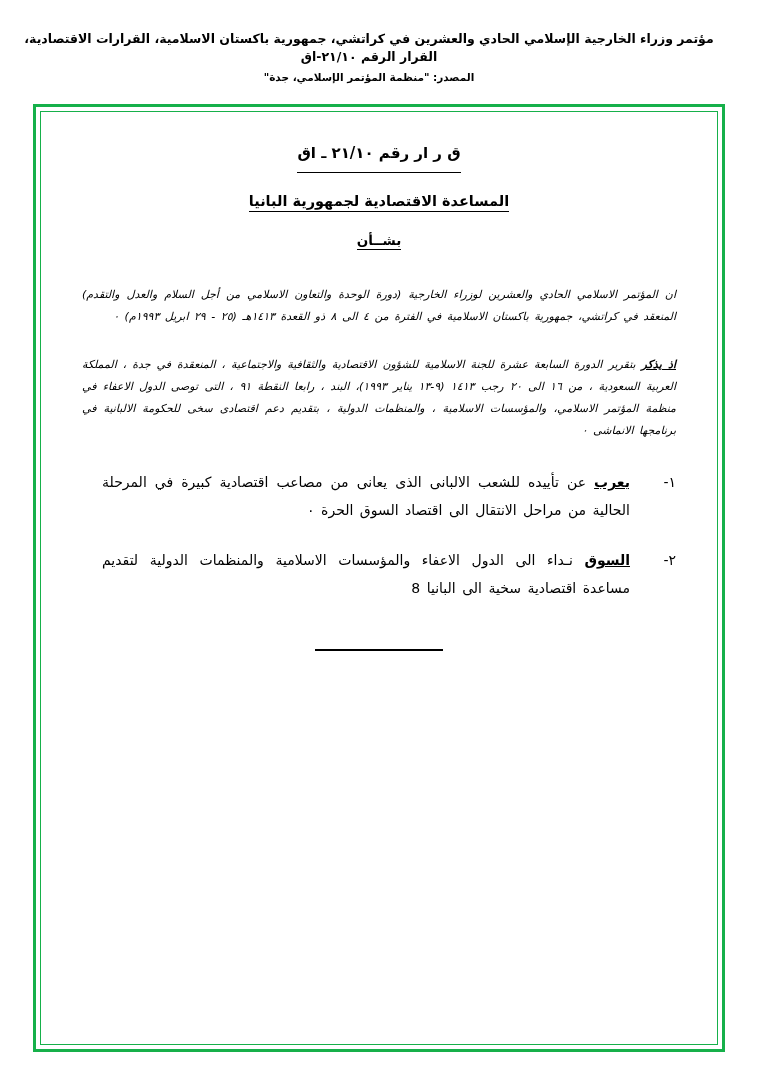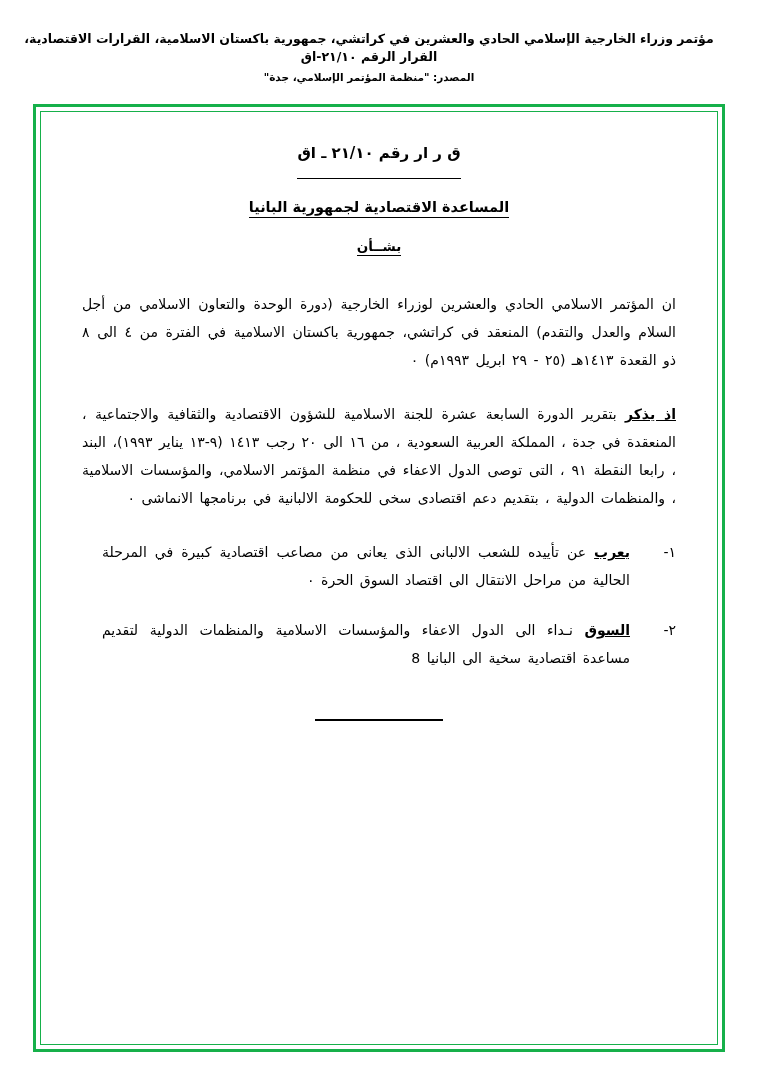--- a/index.html
+++ b/index.html
@@ -86,21 +86,21 @@
   .title-block {
     text-align: center;
     margin-top: 10px;
   }
   .res-number {
     font-size: 15px;
     font-weight: bold;
     letter-spacing: 3px;
     display: inline-block;
     border-bottom: 1.5px solid #000;
-    padding-bottom: 16px;
+    padding-bottom: 10px;
     text-align: right;
   }
   .res-sub {
     margin-top: 20px;
     font-size: 13.5px;
     font-weight: bold;
     letter-spacing: 3px;
     display: inline-block;
     border-bottom: 1.5px solid #000;
     padding-bottom: 1px;
@@ -111,26 +111,27 @@
     font-weight: bold;
     letter-spacing: 2.5px;
     display: inline-block;
     border-bottom: 1.5px solid #000;
     padding-bottom: 2px;
   }
 
   
   .para {
     margin-top: 26px;
-    font-size: 14px;
+    font-size: 11px;
     line-height: 2.0;
     text-align: justify;
     text-align-last: right;
     letter-spacing: 1.6px;
     word-spacing: 2px;
+    font-style: italic;
   }
   .para.first {
     margin-top: 34px;
   }
   .lead {
     text-decoration: underline;
     font-weight: bold;
   }
 
   

